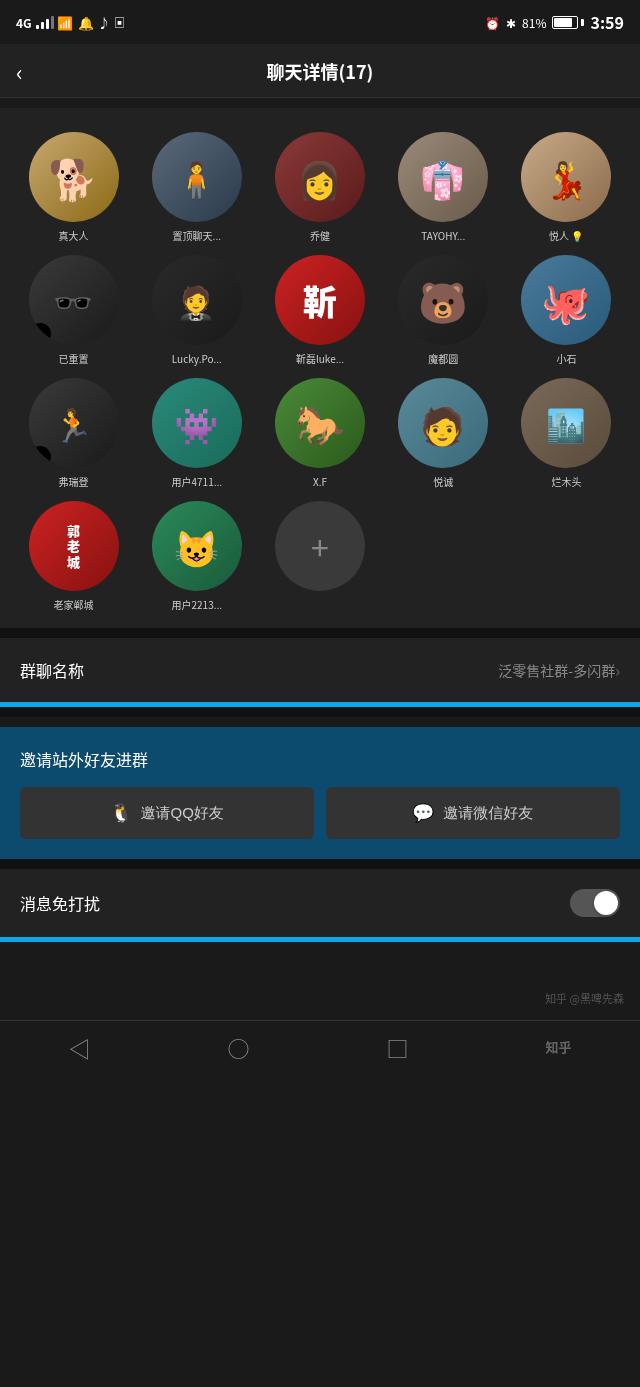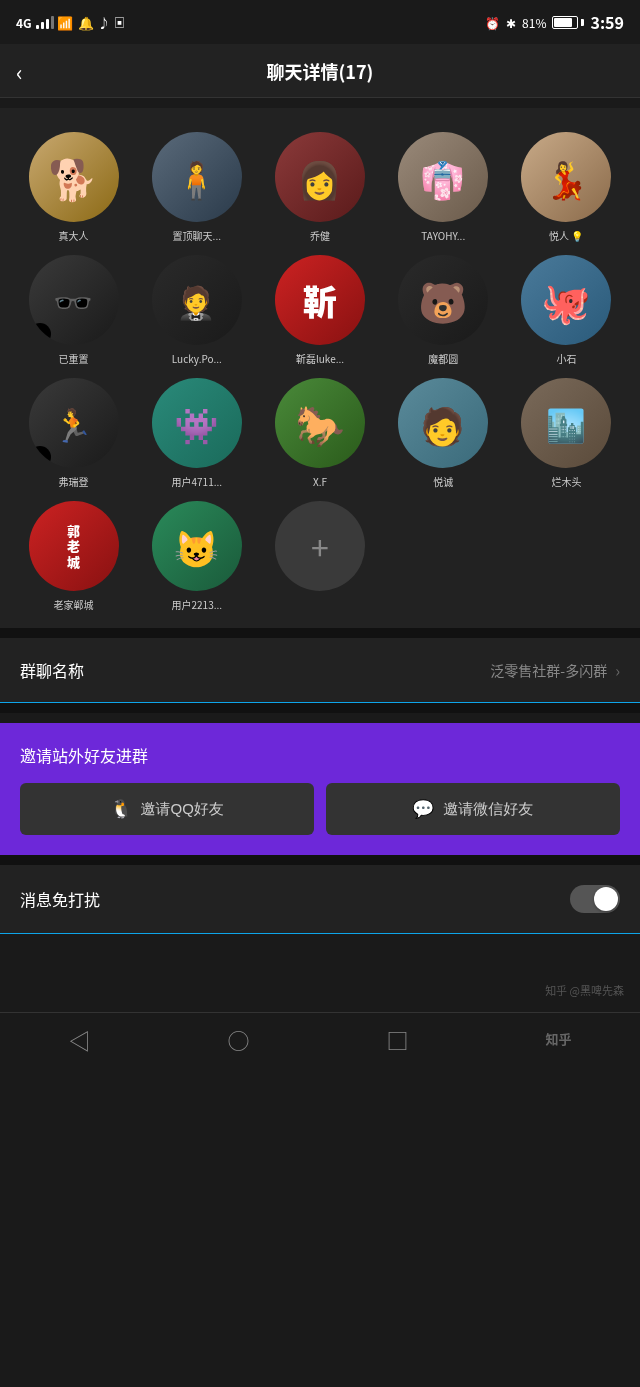--- a/index.html
+++ b/index.html
@@ -149,40 +149,39 @@
 
     
     .settings-section {
       background: #222222;
     }
     .setting-row {
       display: flex;
       align-items: center;
       justify-content: space-between;
       padding: 20px 20px;
-      border-bottom: 1px solid #0ea5e9;
+      border-bottom: 5px solid #0ea5e9;
       min-height: 62px;
     }
     .setting-label {
       font-size: 16px;
       color: #ffffff;
     }
     .setting-right {
       display: flex;
       align-items: center;
-      gap: 8px;
       color: #888;
       font-size: 14px;
       justify-content: flex-end;
     }
     .chevron { font-size: 16px; color: #666; }
 
     
     .invite-section {
-      background: #6d28d9;
+      background: #0c4a6e;
       padding: 20px;
       margin-top: 10px;
     }
     .invite-title {
       font-size: 16px;
       color: #fff;
       margin-bottom: 16px;
     }
     .invite-buttons {
       display: flex;

